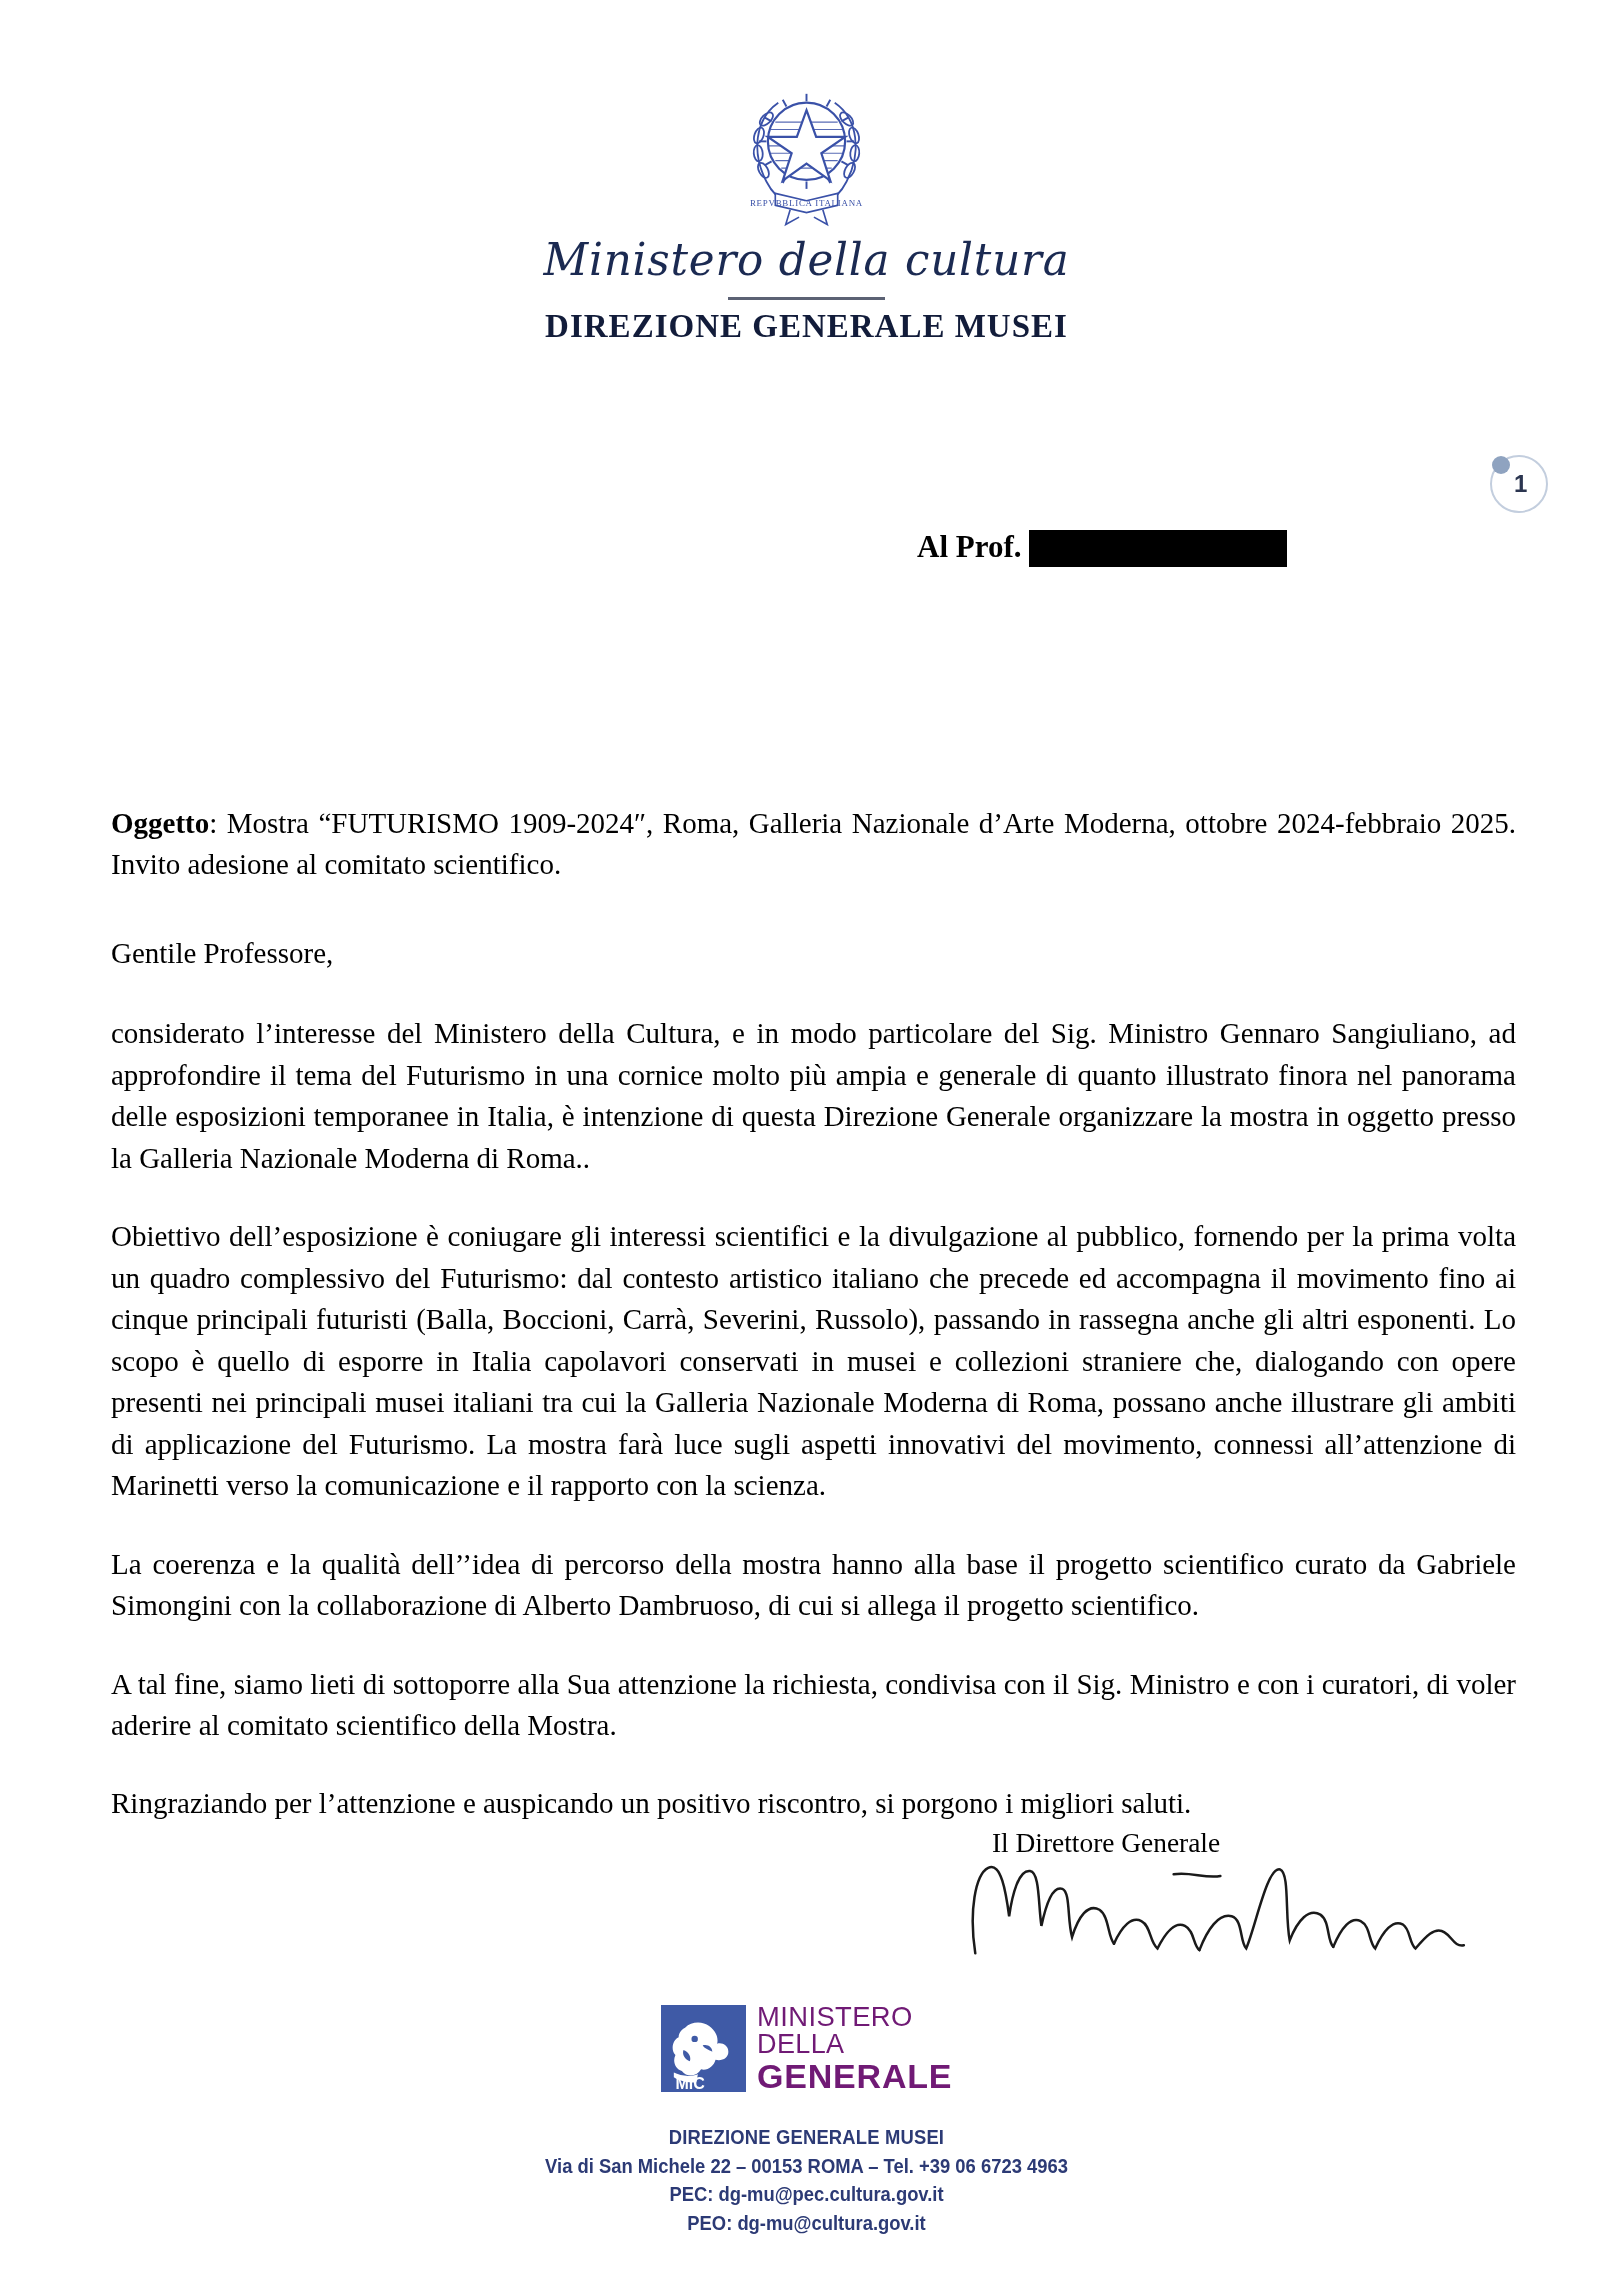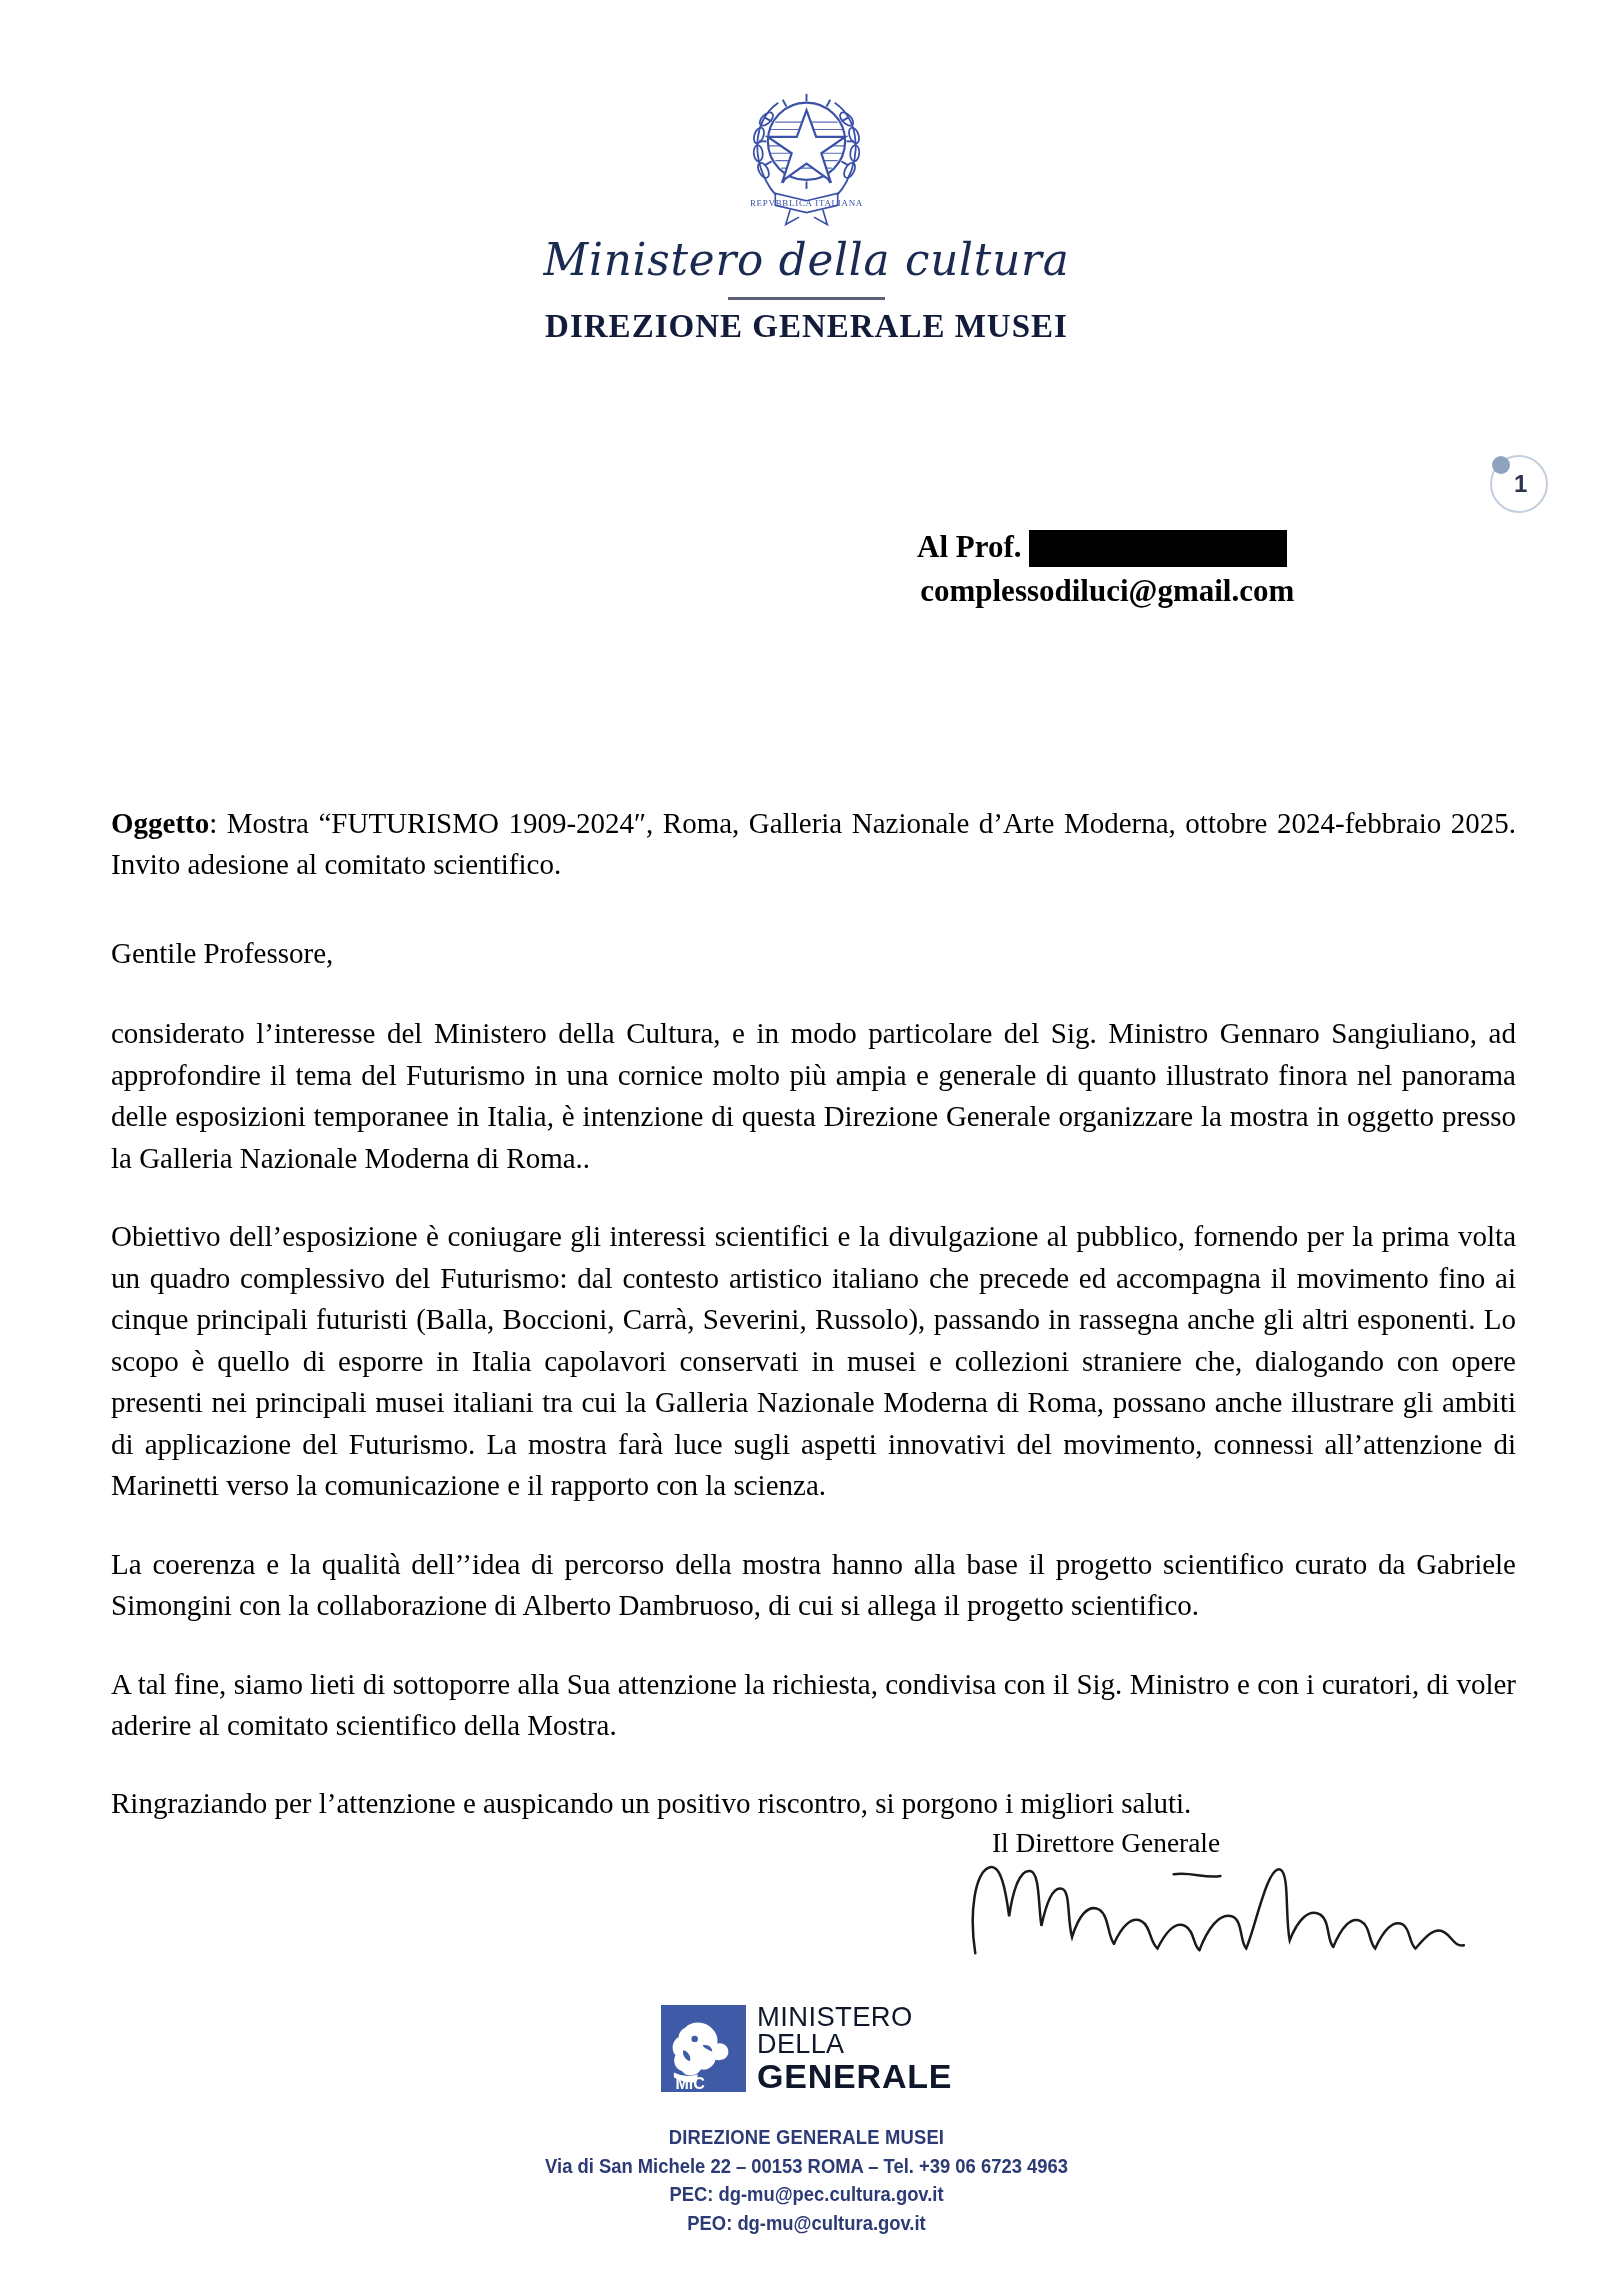--- a/index.html
+++ b/index.html
@@ -200,21 +200,21 @@
     height: 87px;
     background: #3f5aa6;
     position: relative;
     overflow: hidden;
   }
   .mic-mark svg { position: absolute; left: 0; top: 0; }
   .mic-words {
     margin-left: 11.3px;
     text-align: left;
     font-family: "Liberation Sans", "DejaVu Sans", sans-serif;
-    color: #0f172a;
+    color: #701a75;
     font-size: 27.4px;
     line-height: 1.02;
     letter-spacing: 0.4px;
     display: flex;
     flex-direction: column;
     justify-content: center;
   }
   .mic-words .w1 { font-size: 27.4px; }
   .mic-words .w2 { font-size: 27px; }
   .mic-words .w3 { font-size: 34px; font-weight: bold; letter-spacing: 0.8px; }
@@ -312,21 +312,20 @@
     <span class="ring"></span>
     <span class="dot"></span>
     <span class="num">1</span>
   </div>
 
   <div class="addressee">
     <div class="addr-line1">
       <span>Al Prof.</span>
       <span class="redaction"></span>
     </div>
-    <div class="addr-email">complessodiluci@gmail.com</div>
   </div>
 
   <div class="body-block">
 
     <p class="subject">
       <b>Oggetto</b><span>: Mostra “FUTURISMO 1909-2024″, Roma, Galleria Nazionale d’Arte Moderna, ottobre 2024-febbraio 2025. Invito adesione al comitato scientifico.</span>
     </p>
 
     <p class="salutation">Gentile Professore,</p>
 

